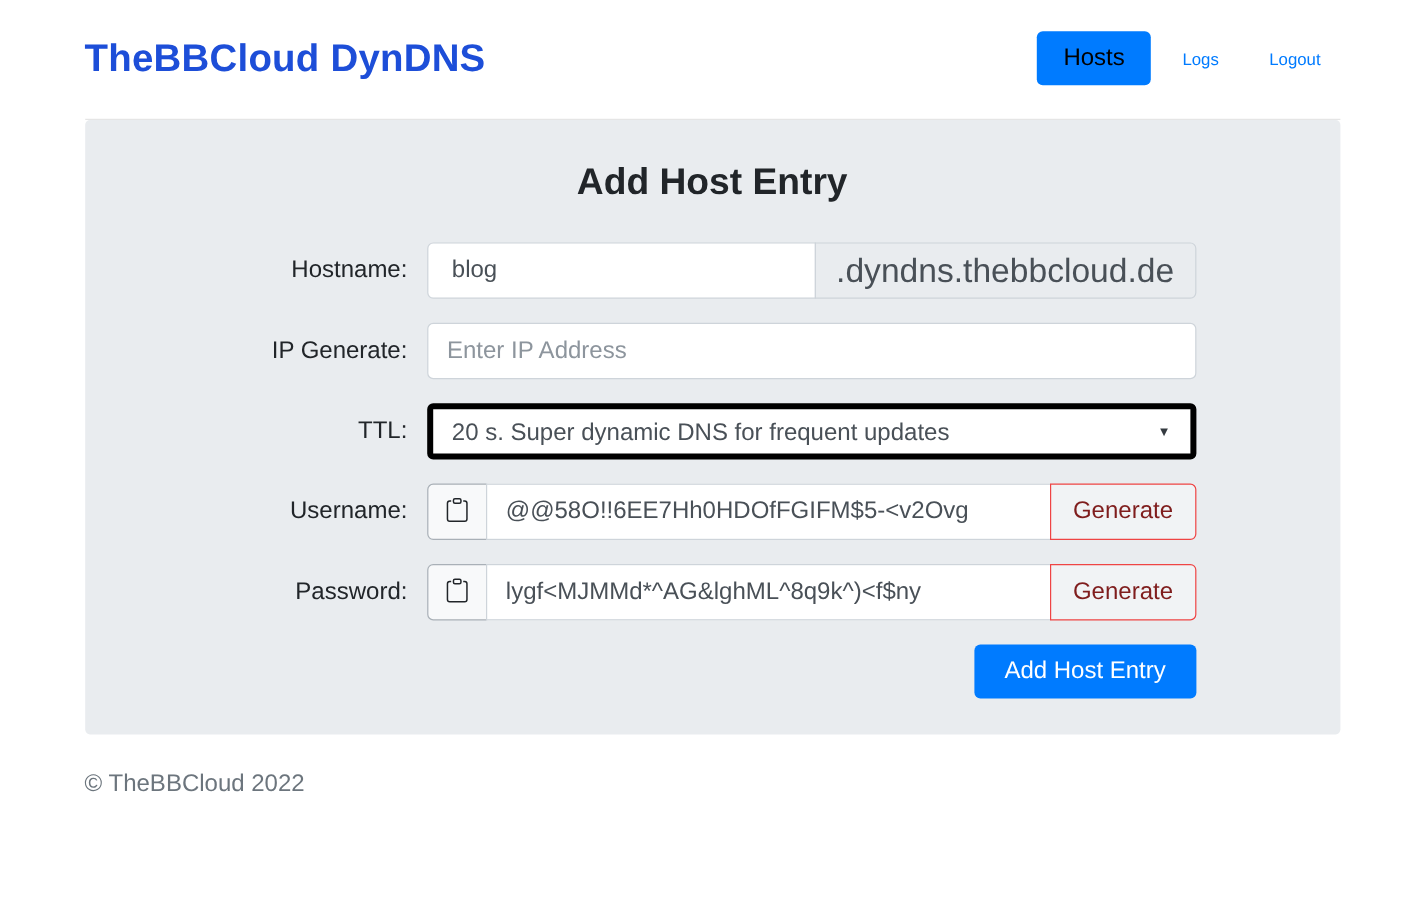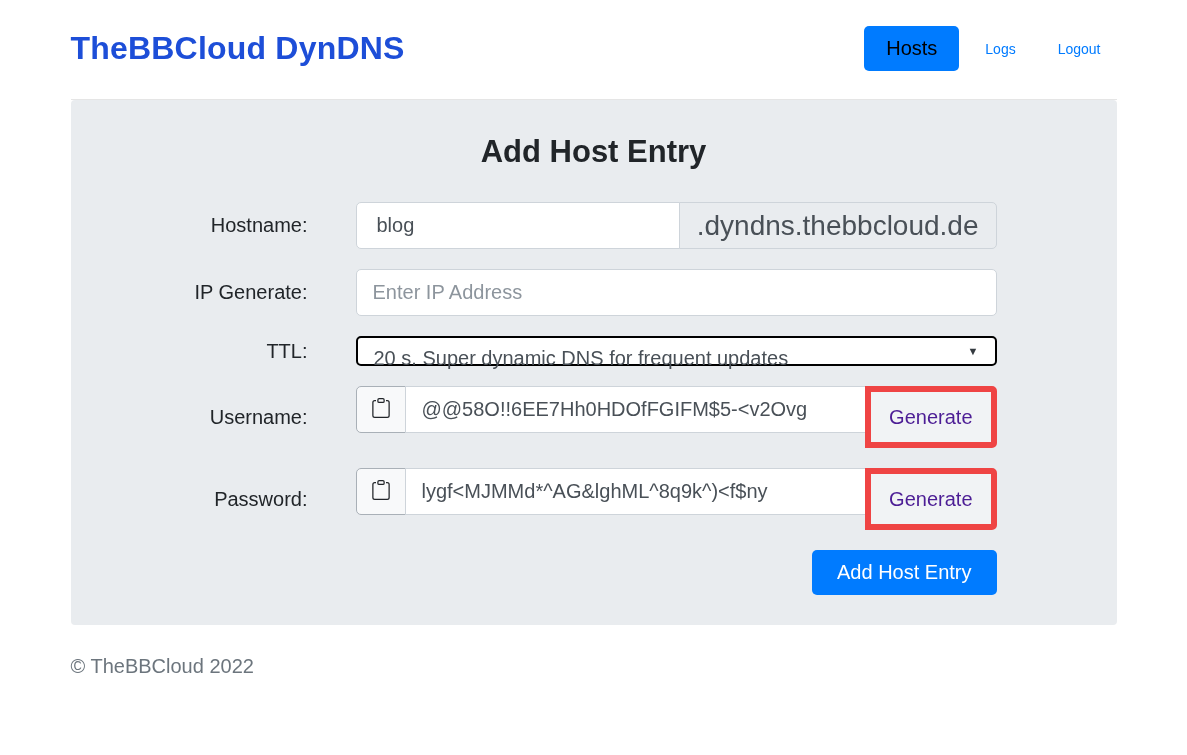--- a/index.html
+++ b/index.html
@@ -61,21 +61,21 @@
     text-align: center;
     font-size: 31px;
     font-weight: 700;
     color: #212529;
     margin: 0 0 32px;
   }
 
   .form-row { display: flex; align-items: center; margin-bottom: 20px; }
   .form-label {
     width: 285px;
-    padding-right: 48px;
+    padding-right: 16px;
     text-align: right;
     font-size: 20px;
     color: #212529;
   }
   .control { width: 641px; display: flex; align-items: stretch; }
 
   .text-input {
     flex: 1 1 auto;
     min-width: 0;
     height: 47px;
@@ -102,23 +102,23 @@
     padding: 0 17px;
     font-size: 28px;
     color: #495057;
     white-space: nowrap;
   }
 
   
   .select {
     position: relative;
     flex: 1 1 auto;
-    height: 30px;
+    height: 47px;
     background: #ffffff;
-    border: 2px solid #000000;
+    border: 5px solid #000000;
     border-radius: 5px;
     font-size: 20px;
     color: #495057;
     padding: 9px 40px 9px 16px;
     cursor: pointer;
   }
   .select-caret {
     position: absolute;
     right: 16px;
     top: 50%;
@@ -133,26 +133,26 @@
     display: flex;
     align-items: center;
     justify-content: center;
     background: #f8f9fa;
     border: 1px solid #a9b0b7;
     border-radius: 5px 0 0 5px;
     cursor: pointer;
     padding: 0;
   }
   .generate-btn {
-    height: 62px;
+    height: 47px;
     background: #f1f3f5;
-    border: 6px solid #ef4444;
+    border: 1px solid #ef4444;
     border-radius: 0 5px 5px 0;
     margin-left: -1px;
-    color: #4c1d95;
+    color: #7f1d1d;
     font-size: 20px;
     font-family: inherit;
     padding: 0 18px;
     cursor: pointer;
     white-space: nowrap;
   }
 
   .submit-row {
     width: 926px;
     display: flex;

